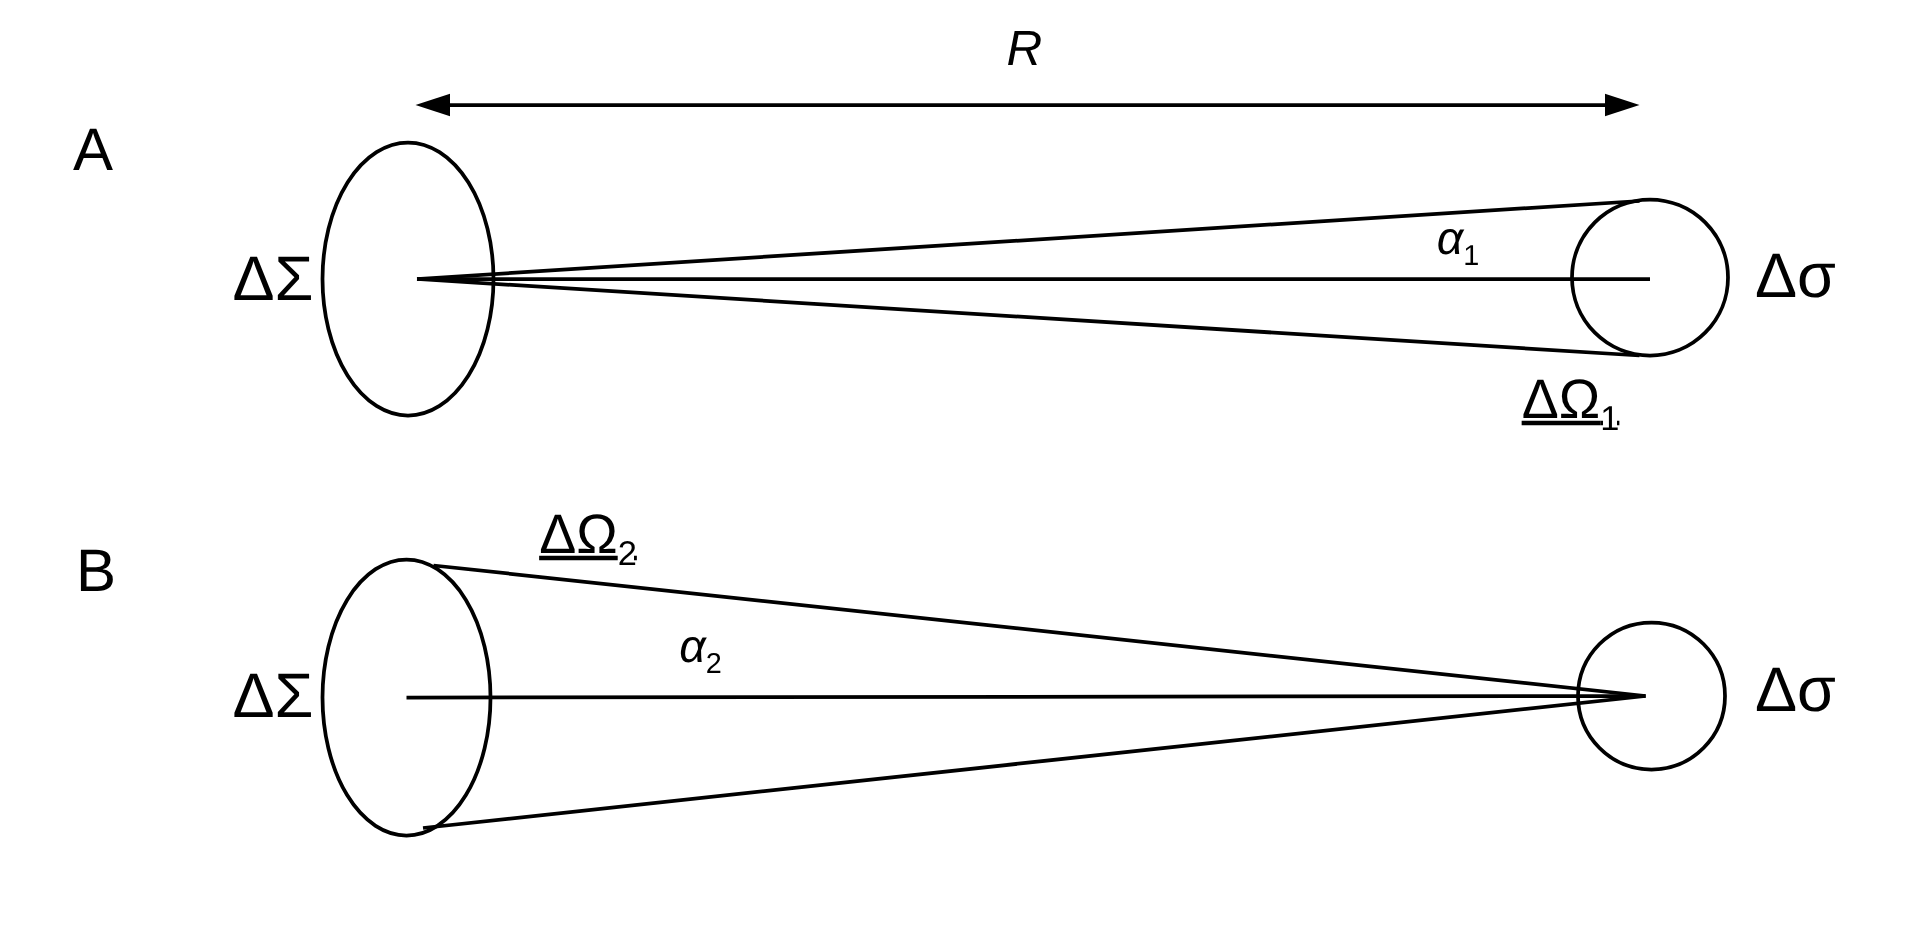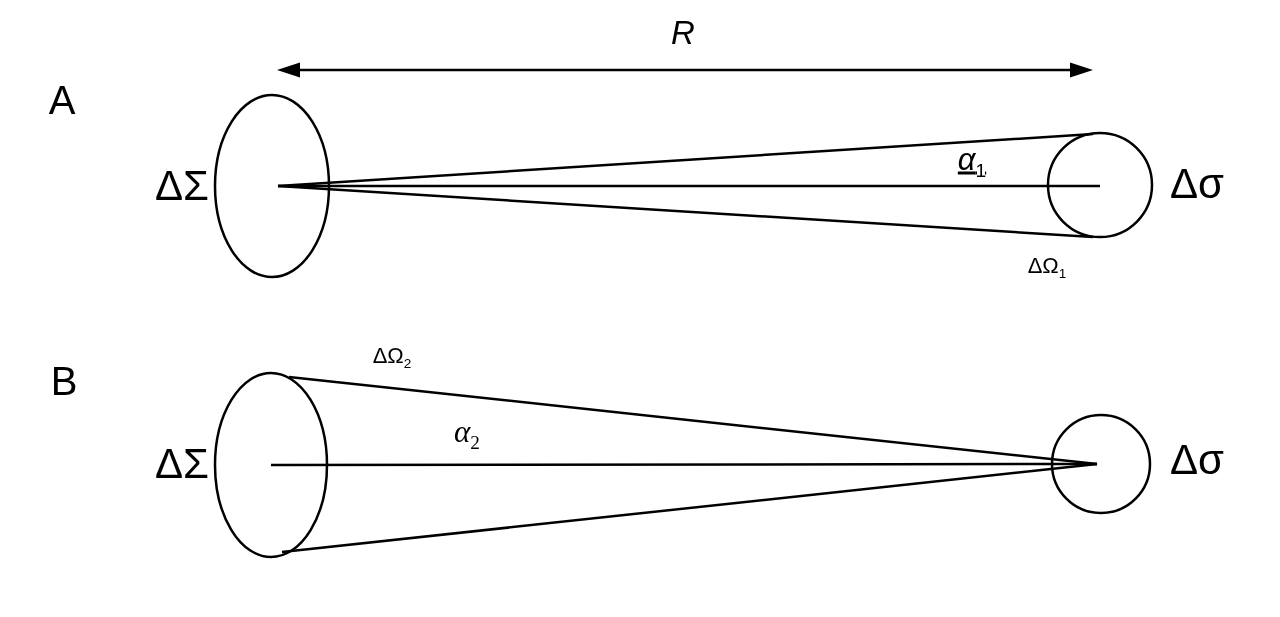--- a/index.html
+++ b/index.html
@@ -18,21 +18,21 @@
     position: absolute;
     transform: translate(-50%, -50%);
     white-space: nowrap;
     line-height: 1;
   }
   .panel-letter { font-size: 40px; }
   .surface      { font-size: 42px; }
   .dist         { font-size: 33px; font-style: italic; }
   .angle        { font-size: 31px; }
   .angle .base  { font-style: italic; }
-  .solid        { font-size: 22px; }
+  .solid        { font-size: 37px; text-decoration: underline; }
   sub { font-size: 62%; line-height: 0; }
 </style>
 </head>
 <body>
 
 <div class="canvas">
 
   <svg width="1280" height="617" viewBox="0 0 1280 617" fill="none" stroke="#000000" stroke-width="2.5">
 
     <g>
@@ -59,27 +59,27 @@
   </svg>
 
   <div class="lbl panel-letter" style="left:62px; top:100px;">A</div>
 
   <div class="lbl dist" style="left:683px; top:32px;">R</div>
 
   <div class="lbl surface" style="left:182px; top:186px;">ΔΣ</div>
 
   <div class="lbl surface" style="left:1197px; top:184px;">Δσ</div>
 
-  <div class="lbl angle" style="left:972px; top:159px;text-decoration:underline;"><span class="base">α</span><sub>1</sub></div>
+  <div class="lbl angle" style="left:972px; top:159px;"><span class="base">α</span><sub>1</sub></div>
 
   <div class="lbl solid" style="left:1047px; top:266px;"><span>ΔΩ</span><sub>1</sub></div>
 
   <div class="lbl panel-letter" style="left:64px; top:381px;">B</div>
 
   <div class="lbl surface" style="left:182px; top:464px;">ΔΣ</div>
 
   <div class="lbl surface" style="left:1197px; top:460px;">Δσ</div>
 
   <div class="lbl solid" style="left:392px; top:356px;"><span>ΔΩ</span><sub>2</sub></div>
 
-  <div class="lbl angle" style="left:467px; top:431px;font-family:Liberation Serif, serif;"><span class="base">α</span><sub>2</sub></div>
+  <div class="lbl angle" style="left:467px; top:431px;"><span class="base">α</span><sub>2</sub></div>
 
 </div>
 
 </body></html>

